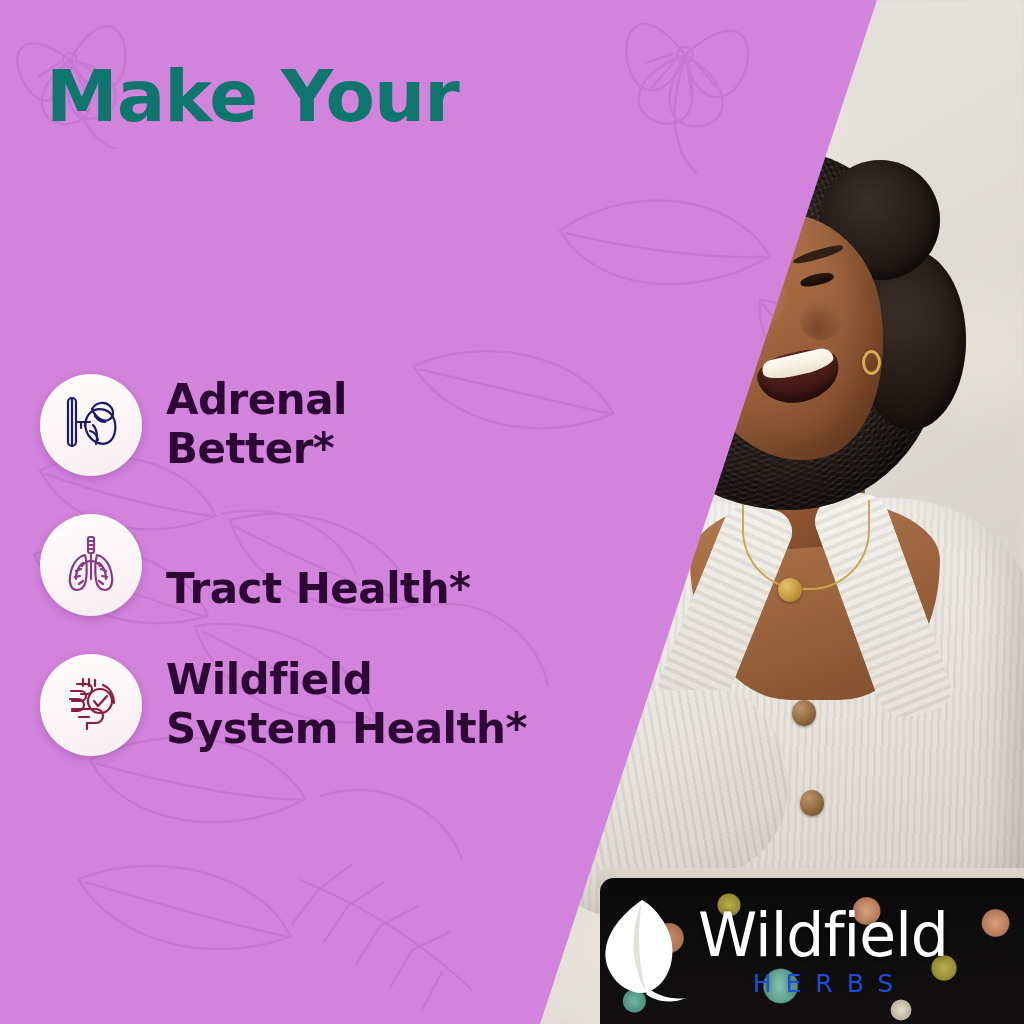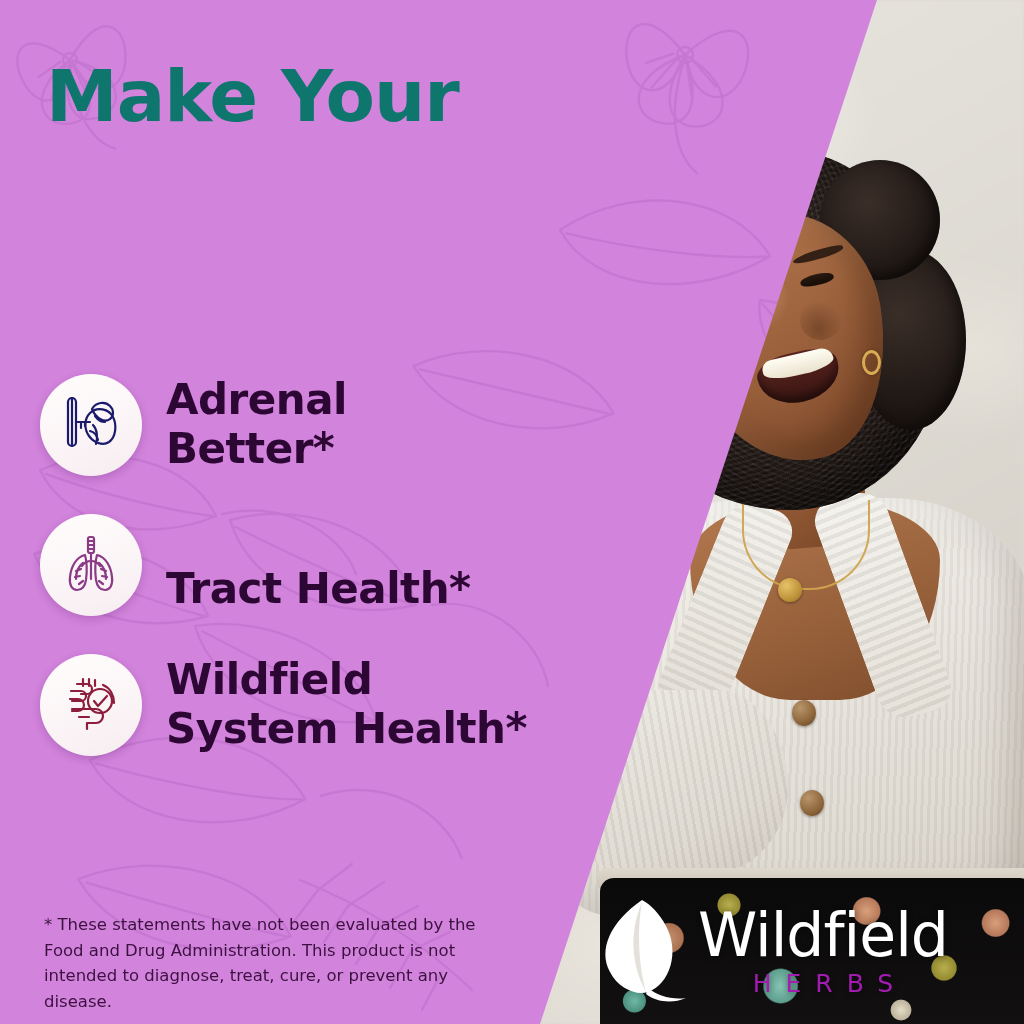--- a/index.html
+++ b/index.html
@@ -274,21 +274,21 @@
   }
   .logo-name{
     color:#ffffff;
     font-family:"DejaVu Sans", sans-serif;
     font-size:60px;
     font-weight:400;
     line-height:1;
     letter-spacing:-1px;
   }
   .logo-sub{
-    color:#a21caf;
+    color:#1d4ed8;
     font-family:"DejaVu Sans", sans-serif;
     font-size:25px;
     font-weight:400;
     letter-spacing:14px;
     margin-top:6px;
     margin-left:14px;
     line-height:1;
   }
 </style>
 </head>
@@ -481,21 +481,20 @@
         </span>
       </div>
       <div class="b-label">
         <span>Wildfield</span><br>
         <span>System Health*</span>
       </div>
     </div>
 
   </div>
 
-  <p class="disclaimer">* These statements have not been evaluated by the Food and Drug Administration. This product is not intended to diagnose, treat, cure, or prevent any disease.</p>
 
   <div class="logo">
     <span class="logo-leaf">
       <svg width="92" height="108" viewBox="0 0 92 108" fill="none">
         <path d="M46 4 C14 26 2 54 14 76 C22 92 40 100 52 96 C74 88 84 56 70 30 C63 17 55 9 46 4Z" fill="#ffffff"></path>
         <path d="M46 6 C34 34 34 66 50 96 C44 74 40 40 46 6Z" fill="#e4e0da"></path>
         <path d="M52 92 C62 100 76 104 90 102 C76 108 60 106 50 98Z" fill="#ffffff"></path>
       </svg>
     </span>
     <span class="logo-text">

